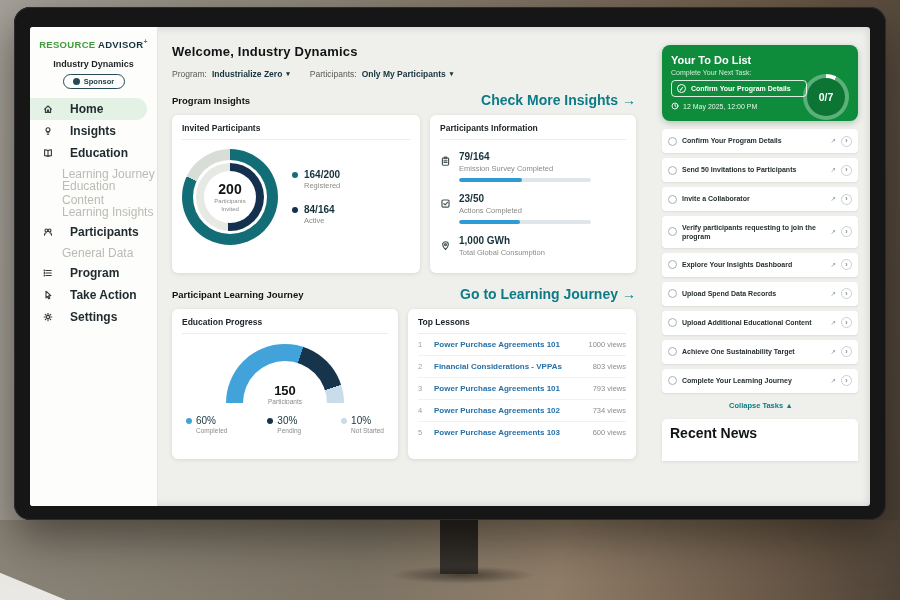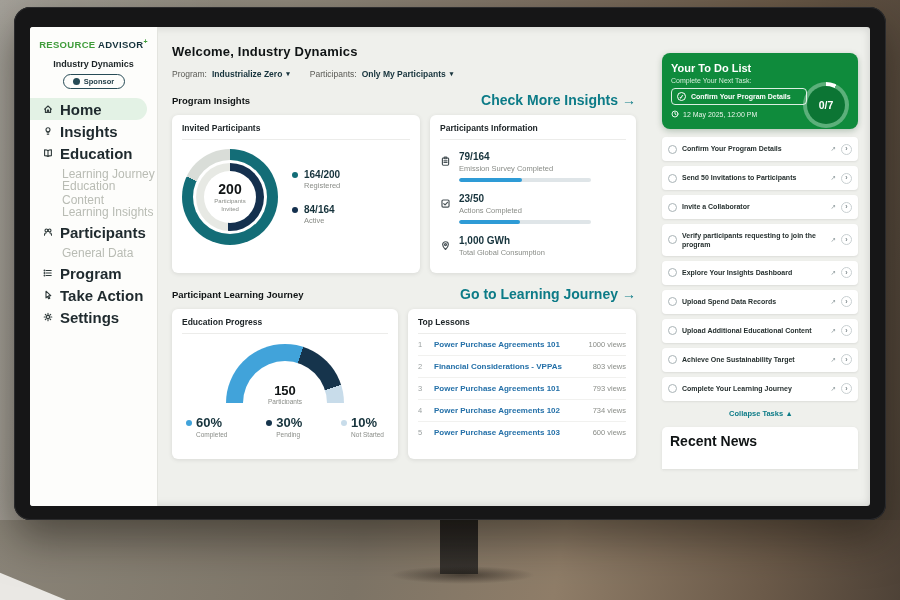--- a/index.html
+++ b/index.html
@@ -16,21 +16,21 @@
   .stand-foot{position:absolute;left:390px;top:566px;width:145px;height:18px;background:radial-gradient(ellipse at center,rgba(25,20,16,.55),rgba(25,20,16,0) 70%)}
   .screen{position:absolute;left:16px;top:20px;width:840px;height:479px;background:#eff0ec;border-radius:3px;overflow:hidden;box-shadow:inset 0 0 10px rgba(0,0,0,.14)}
 
   
   .sidebar{position:absolute;left:0;top:0;bottom:0;width:128px;background:#fdfdfb;border-right:1px solid #e3e4df;padding-top:11px}
   .logo{text-align:center;font-size:9.5px;font-weight:bold;letter-spacing:.3px}
   .logo-green{color:#3f9c3a}.logo-dark{color:#16333c}.logo-plus{color:#3f9c3a;font-size:7px;vertical-align:super}
   .org{text-align:center;font-size:9px;font-weight:bold;color:#1c2426;margin-top:9px}
   .sponsor{width:62px;margin:5px auto 9px;border:1px solid #274b56;border-radius:9px;font-size:7.5px;color:#1d3a44;display:flex;align-items:center;justify-content:center;gap:4px;padding:2px 0;font-weight:bold;cursor:pointer}
   .sponsor-dot{width:7px;height:7px;border-radius:50%;background:#274b56}
-  .nav-item{display:flex;align-items:center;gap:7px;height:22px;padding-left:13px;font-size:15px;color:#1f2a2e;font-weight:bold;cursor:pointer}
+  .nav-item{display:flex;align-items:center;gap:17px;height:22px;padding-left:13px;font-size:12px;color:#1f2a2e;font-weight:bold;cursor:pointer}
   .nav-item.active{background:#e3f2e5;border-radius:0 12px 12px 0;margin-right:10px}
   .nav-sub{height:19px;display:flex;align-items:center;padding-left:32px;font-size:12px;color:#b9bcb4;cursor:pointer}
   .nav-ico{width:10px;height:10px;display:inline-flex;flex:none}
   .nav-ico svg{width:10px;height:10px;stroke:#2f3a3a;fill:none;stroke-width:1.1;stroke-linecap:round;stroke-linejoin:round}
 
   
   .main{position:absolute;left:128px;top:0;bottom:0;width:492px;padding:0 14px}
   .title{font-size:13px;font-weight:bold;color:#101415;margin-top:17px;letter-spacing:.2px}
   .filters{display:flex;gap:20px;margin-top:10px;align-items:center}
   .filter{display:flex;align-items:center;gap:5px;font-size:8.5px}
@@ -73,32 +73,32 @@
 
   
   .gauge-wrap{position:relative;width:118px;height:60px;margin:10px auto 0;overflow:hidden}
   .gauge{position:absolute;left:0;top:0;width:118px;height:118px;border-radius:50%;background:conic-gradient(from 270deg,#41a3da 0 108deg,#16344c 108deg 162deg,#c8dcea 162deg 180deg,#fff 180deg 360deg)}
   .gauge::after{content:"";position:absolute;inset:17px;border-radius:50%;background:#fff}
   .gauge-center{position:absolute;left:0;right:0;bottom:-1px;text-align:center;z-index:2}
   .g-val{font-size:13px;font-weight:bold;color:#101415}
   .g-lab{font-size:6.5px;color:#8a8d88}
   .gauge-legend{display:flex;justify-content:space-between;margin-top:11px;padding:0 4px}
   .gl-top{display:flex;align-items:center;gap:4px}
-  .gl-val{font-size:13px;font-weight:bold;color:#16333c}
+  .gl-val{font-size:10px;font-weight:normal;color:#16333c}
   .gl-lab{font-size:6.5px;color:#8a8d88;margin-left:10px;margin-top:1px}
 
   
   .lesson-row{display:flex;align-items:center;gap:8px;padding:6px 0;border-bottom:1px solid #f1f1ef}
   .lesson-row:last-child{border-bottom:none}
   .l-rank{font-size:7.5px;color:#9aa0a0;width:8px;flex:none}
   .l-title{font-size:8px;font-weight:bold;color:#2470a8;flex:1;cursor:pointer;text-decoration:none}
   .l-views{font-size:7.5px;color:#8a8d88;flex:none}
 
   
-  .todo{position:absolute;right:0;top:12px;bottom:0;width:220px;padding:0 12px}
+  .todo{position:absolute;right:0;top:4px;bottom:0;width:220px;padding:0 12px}
   .todo-card{position:relative;margin-top:14px;background:#0f8b3c;border-radius:8px;padding:9px 9px 10px;color:#fff;box-shadow:0 2px 6px rgba(0,60,20,.25)}
   .todo-title{font-size:11px;font-weight:bold}
   .todo-sub{font-size:7px;color:#d2ecd8;margin-top:3px}
   .todo-next{display:flex;align-items:center;gap:5px;border:1px solid rgba(255,255,255,.85);border-radius:4px;padding:3px 5px;margin-top:4px;font-size:7px;font-weight:bold;max-width:136px;cursor:pointer}
   .check-ico{width:9px;height:9px;border:1px solid #fff;border-radius:50%;display:inline-flex;align-items:center;justify-content:center;font-size:6px;flex:none;line-height:1}
   .todo-time{display:flex;align-items:center;gap:4px;font-size:7px;margin-top:5px;color:#e8f5ea}
   .clock-ico svg{width:8px;height:8px;stroke:#e8f5ea;fill:none;stroke-width:1;stroke-linecap:round;stroke-linejoin:round}
   .todo-badge{position:absolute;right:9px;top:29px;width:46px;height:46px;border-radius:50%;background:conic-gradient(#ffffff 0 26deg,rgba(255,255,255,.32) 26deg 360deg);display:flex;align-items:center;justify-content:center}
   .badge-inner{width:38px;height:38px;border-radius:50%;background:#0c7534;display:flex;align-items:center;justify-content:center;font-size:10.5px;font-weight:bold;color:#fff}
   .task-list{margin-top:8px}

